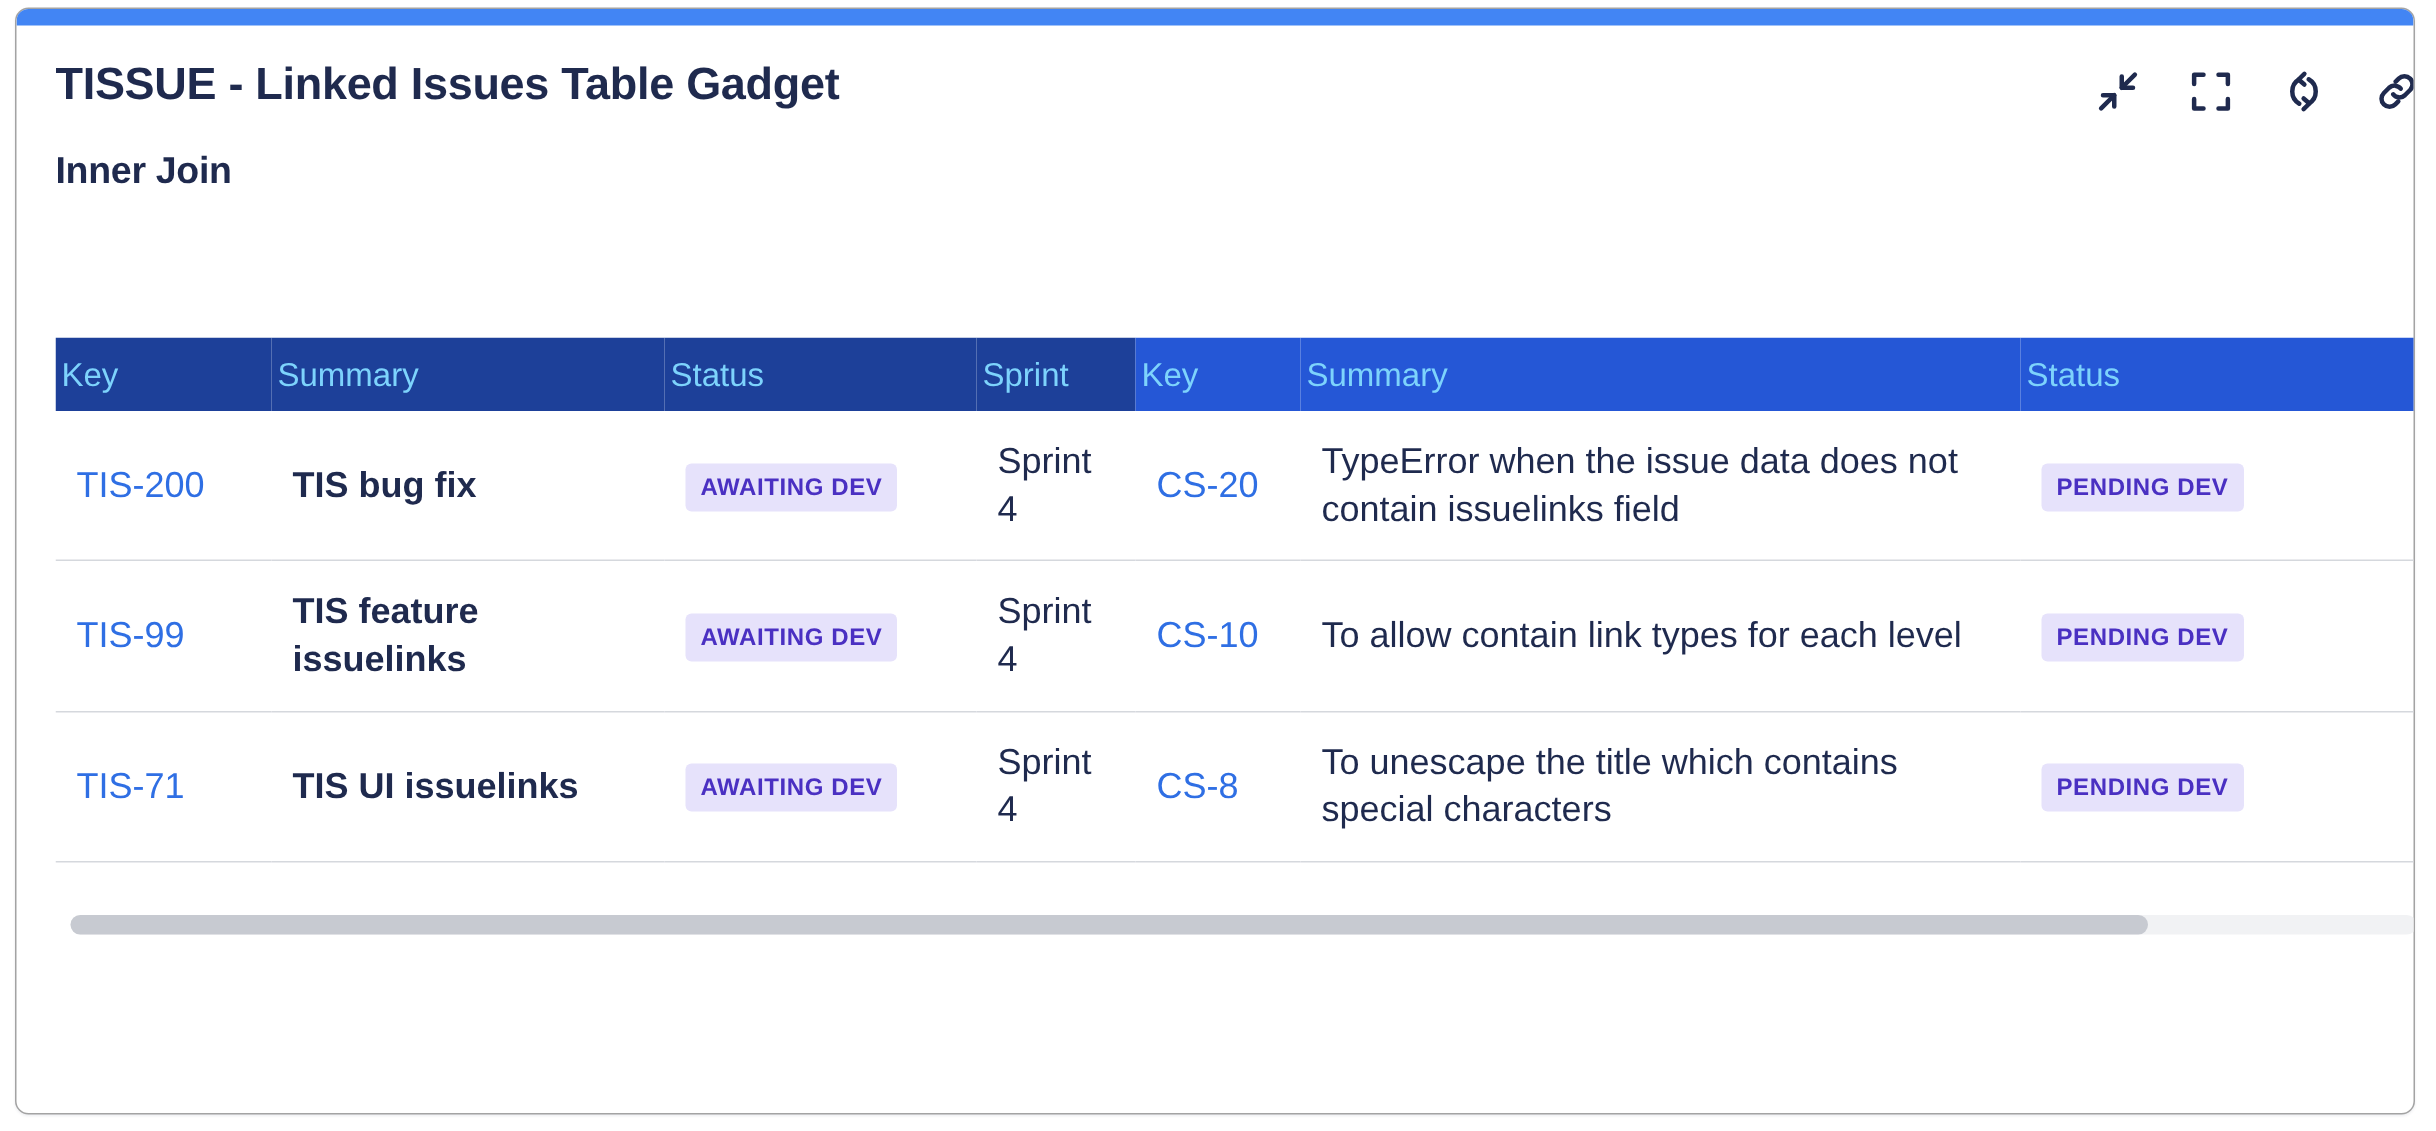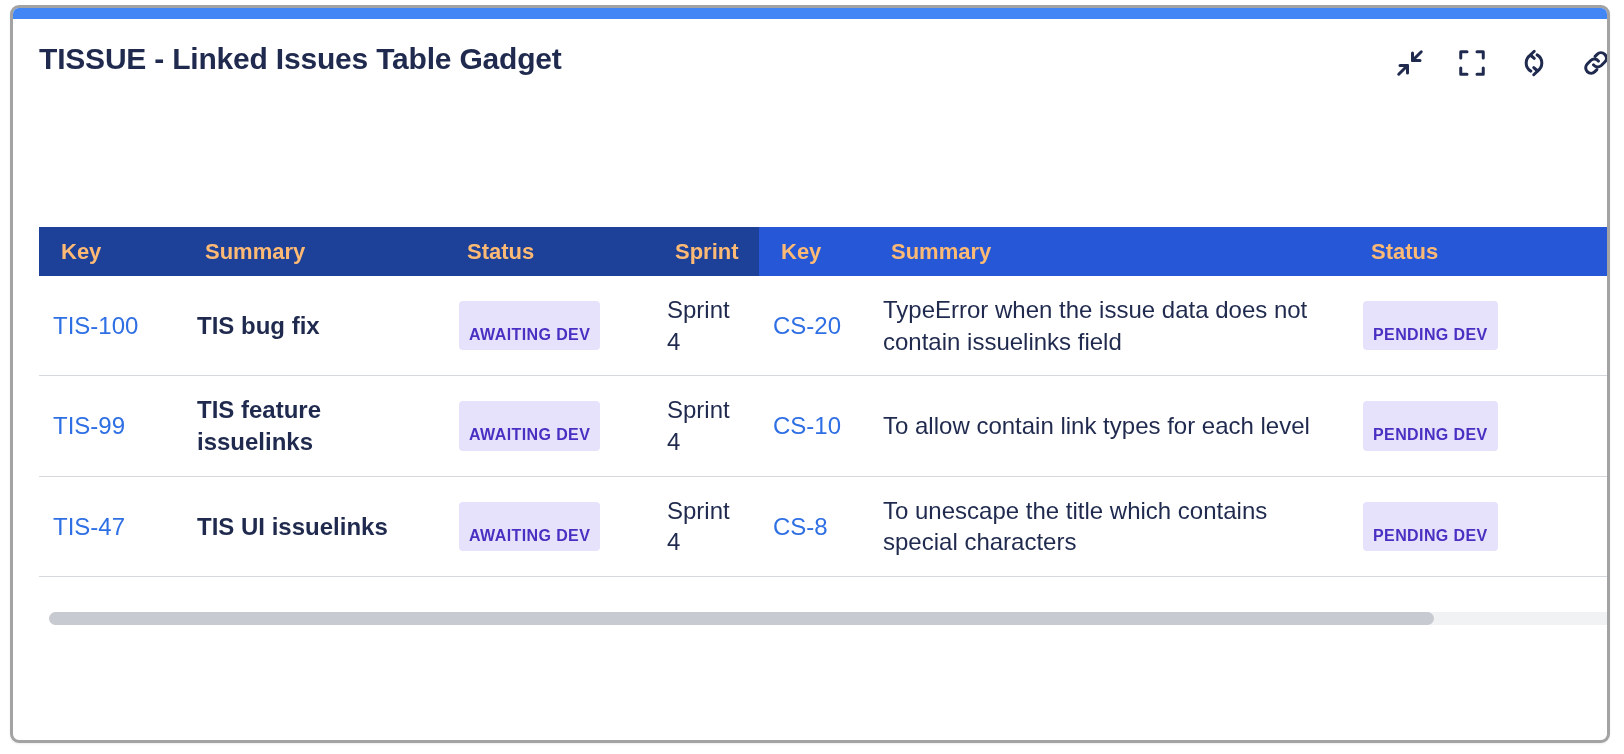--- a/index.html
+++ b/index.html
@@ -12,21 +12,21 @@
     overflow: hidden;
   }
 
   #gadget-card {
     position: absolute;
     left: 10px;
     top: 5px;
     width: 1600px;
     height: 738px;
     background: #ffffff;
-    border: 3px solid #a3a3a3;
+    border: 1px solid #a3a3a3;
     border-radius: 9px;
     overflow: hidden;
     box-shadow: 0 1px 2px rgba(9,30,66,0.08);
   }
 
   #accent-bar {
     position: absolute;
     left: 0; top: 0;
     width: 100%;
     height: 11px;
@@ -92,23 +92,23 @@
     border-collapse: collapse;
     table-layout: fixed;
     width: 1720px;
     font-size: 23px;
   }
 
   #issues-table thead th {
     height: 49px;
     text-align: left;
     font-size: 22px;
-    font-weight: bold;
-    color: #fdba74;
-    padding: 0 22px;
+    font-weight: normal;
+    color: #7dd3fc;
+    padding: 0 4px;
     vertical-align: middle;
     white-space: nowrap;
   }
 
   th.grp-left  { background: #1d4099; }
   th.grp-right { background: #2557d6; }
 
   #issues-table tbody td {
     padding: 18px 14px;
     vertical-align: middle;
@@ -128,21 +128,21 @@
     cursor: pointer;
   }
 
   .status-badge {
     display: inline-block;
     background: #e6e2fb;
     color: #4a30c2;
     font-size: 16px;
     font-weight: bold;
     letter-spacing: 0.4px;
-    padding: 23px 10px 5px 10px;
+    padding: 6px 10px 5px 10px;
     border-radius: 4px;
     white-space: nowrap;
   }
 
   
   .c-key-l     { width: 144px; }
   .c-sum-l     { width: 262px; font-weight: bold; }
   .c-sta-l     { width: 208px; }
   .c-spr-l     { width: 106px; }
   .c-key-r     { width: 110px; }
@@ -173,20 +173,21 @@
 </style>
 </head>
 <body>
 
 <div id="gadget-card">
 
   <div id="accent-bar"></div>
 
   <div id="card-header">
     <div id="gadget-title">TISSUE - Linked Issues Table Gadget</div>
+    <div id="gadget-subtitle">Inner Join</div>
   </div>
 
   <div id="header-actions">
 
     <div class="action-icon">
       <svg width="30" height="30" viewBox="0 0 24 24" fill="none" stroke="currentColor" stroke-width="2.4" stroke-linecap="round" stroke-linejoin="round">
         <polyline points="4,14 10,14 10,20"></polyline>
         <line x1="10" y1="14" x2="3" y2="21"></line>
         <polyline points="20,10 14,10 14,4"></polyline>
         <line x1="14" y1="10" x2="21" y2="3"></line>
@@ -230,21 +231,21 @@
           <th class="grp-left c-spr-l">Sprint</th>
           <th class="grp-right c-key-r">Key</th>
           <th class="grp-right c-sum-r">Summary</th>
           <th class="grp-right c-sta-r">Status</th>
         </tr>
       </thead>
       <tbody>
 
         <tr>
           <td class="c-key-l">
-            <a class="issue-key-link">TIS-100</a>
+            <a class="issue-key-link">TIS-200</a>
           </td>
           <td class="c-sum-l">TIS bug fix</td>
           <td class="c-sta-l">
             <span class="status-badge">AWAITING DEV</span>
           </td>
           <td class="c-spr-l cell-sprint">Sprint 4</td>
           <td class="c-key-r">
             <a class="issue-key-link">CS-20</a>
           </td>
           <td class="c-sum-r">TypeError when the issue data does not contain issuelinks field</td>
@@ -266,21 +267,21 @@
             <a class="issue-key-link">CS-10</a>
           </td>
           <td class="c-sum-r">To allow contain link types for each level</td>
           <td class="c-sta-r">
             <span class="status-badge">PENDING DEV</span>
           </td>
         </tr>
 
         <tr>
           <td class="c-key-l">
-            <a class="issue-key-link">TIS-47</a>
+            <a class="issue-key-link">TIS-71</a>
           </td>
           <td class="c-sum-l">TIS UI issuelinks</td>
           <td class="c-sta-l">
             <span class="status-badge">AWAITING DEV</span>
           </td>
           <td class="c-spr-l cell-sprint">Sprint 4</td>
           <td class="c-key-r">
             <a class="issue-key-link">CS-8</a>
           </td>
           <td class="c-sum-r">To unescape the title which contains special characters</td>

